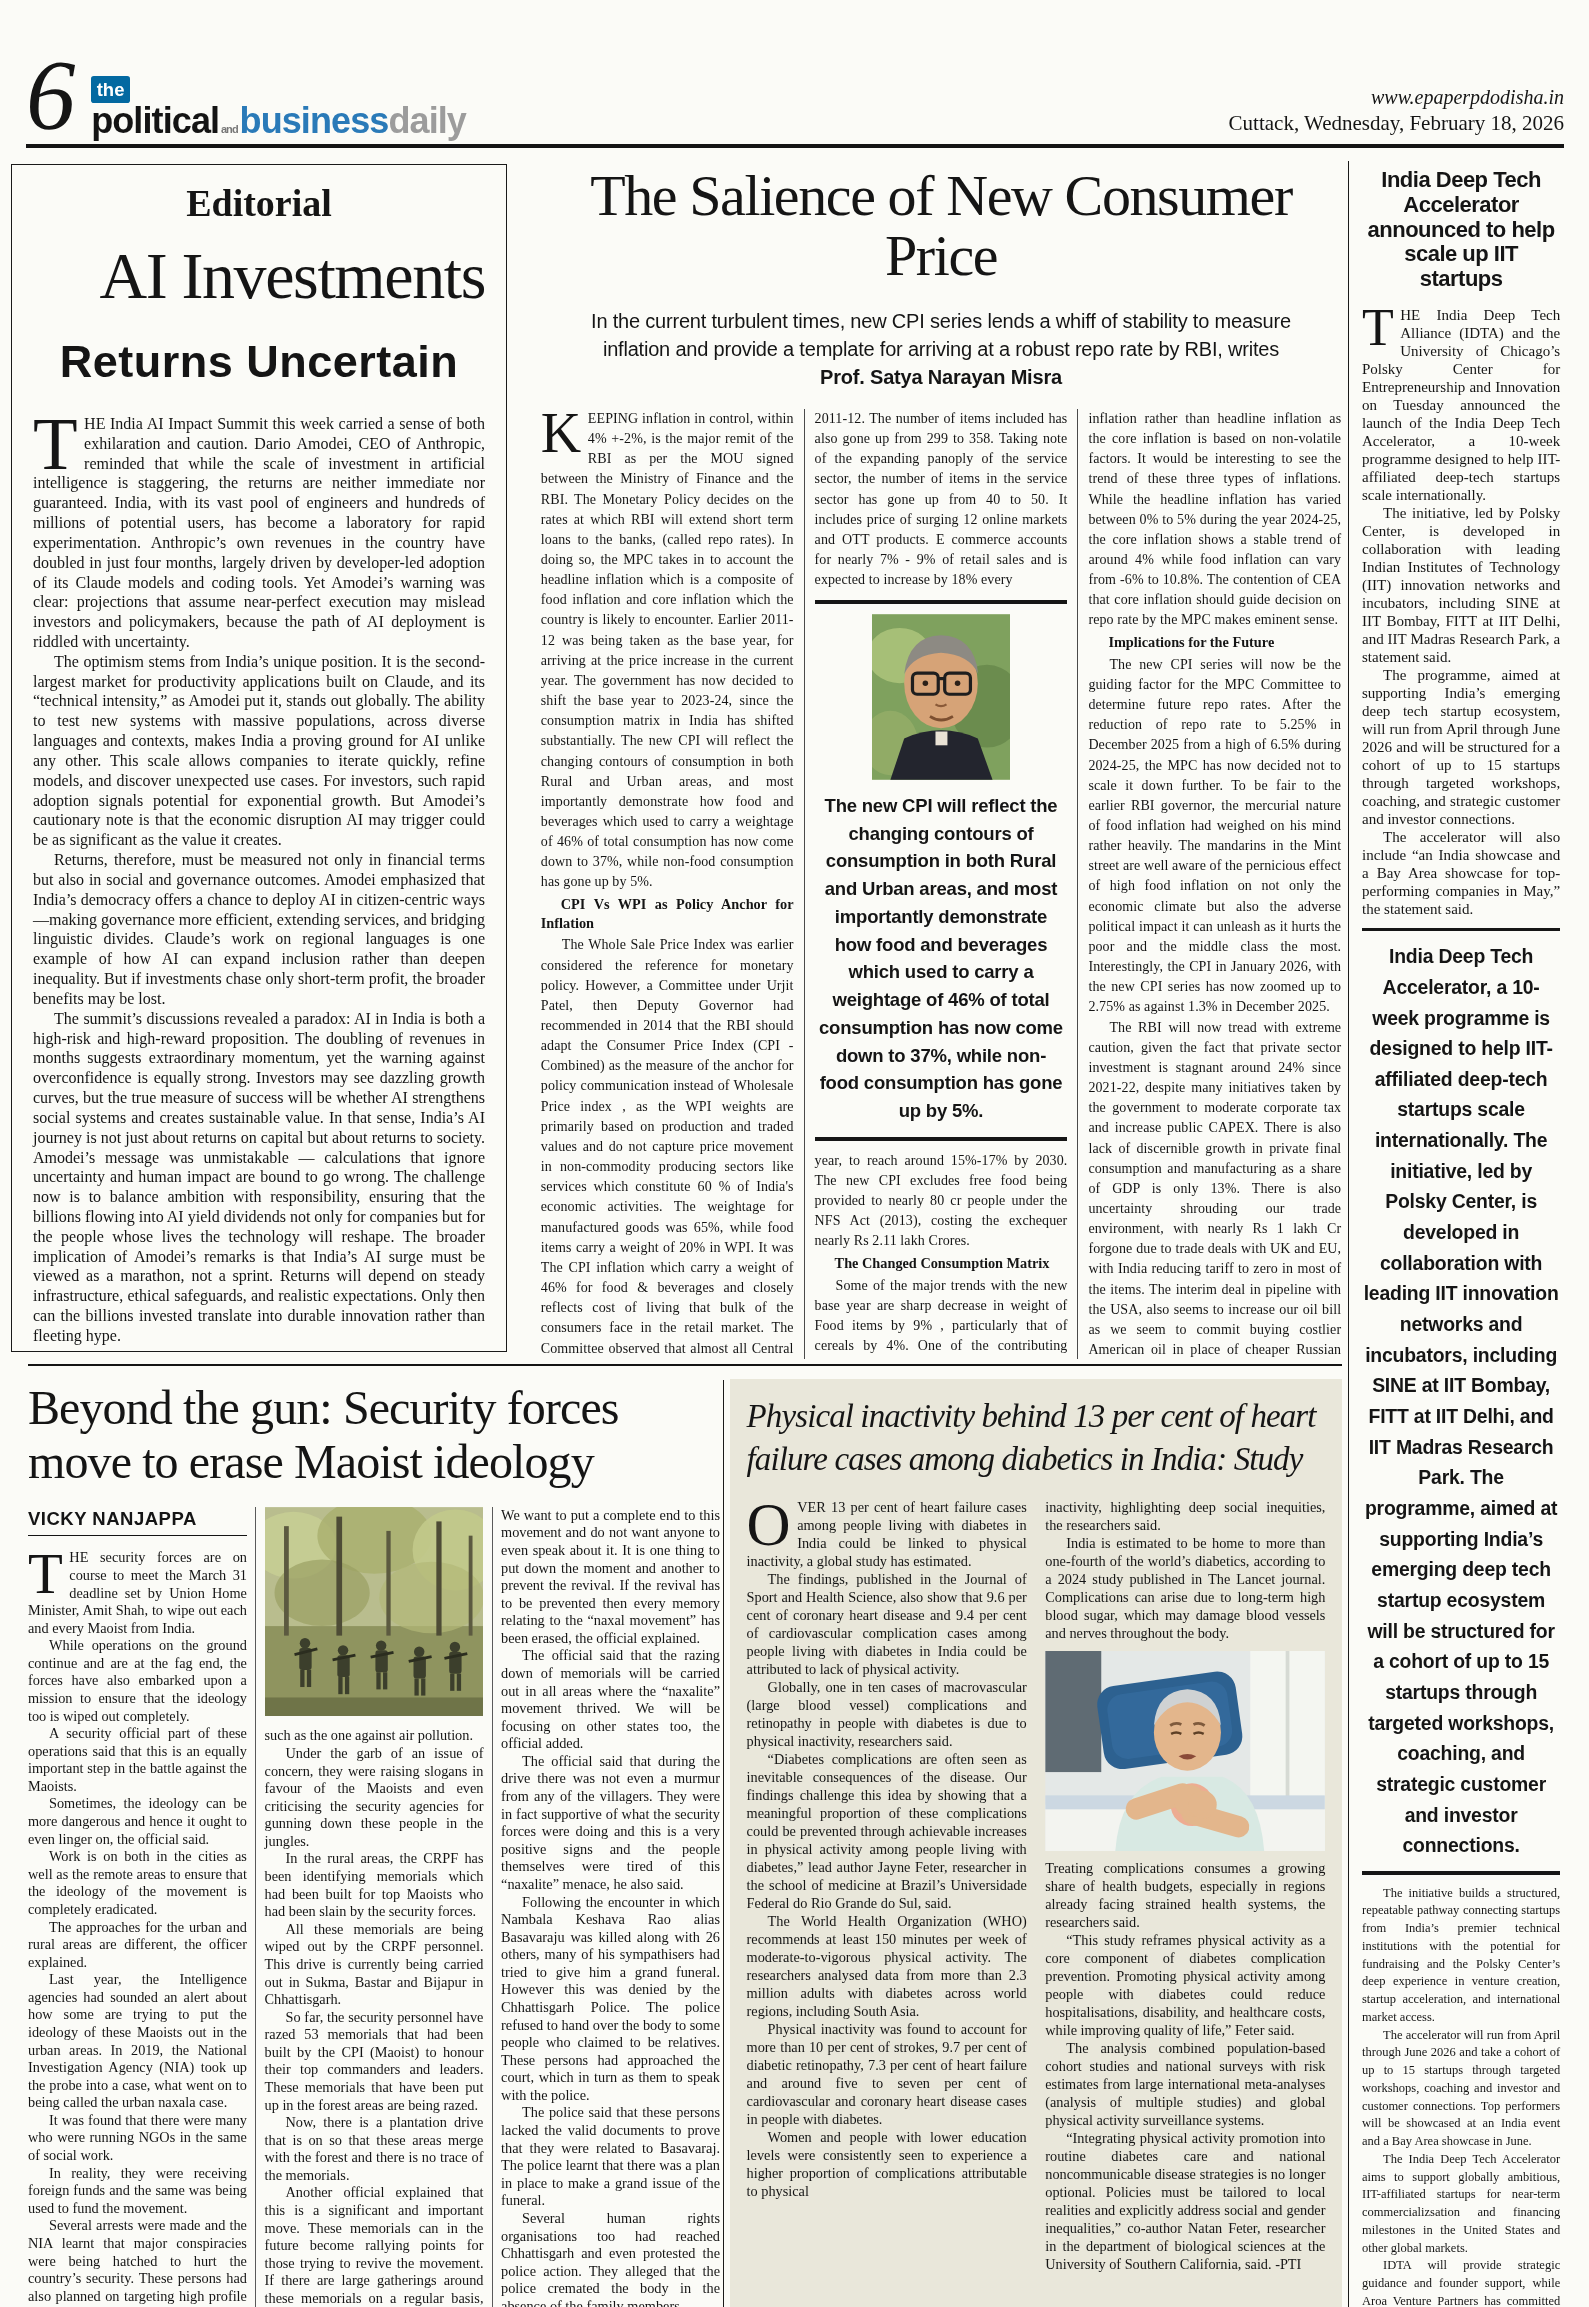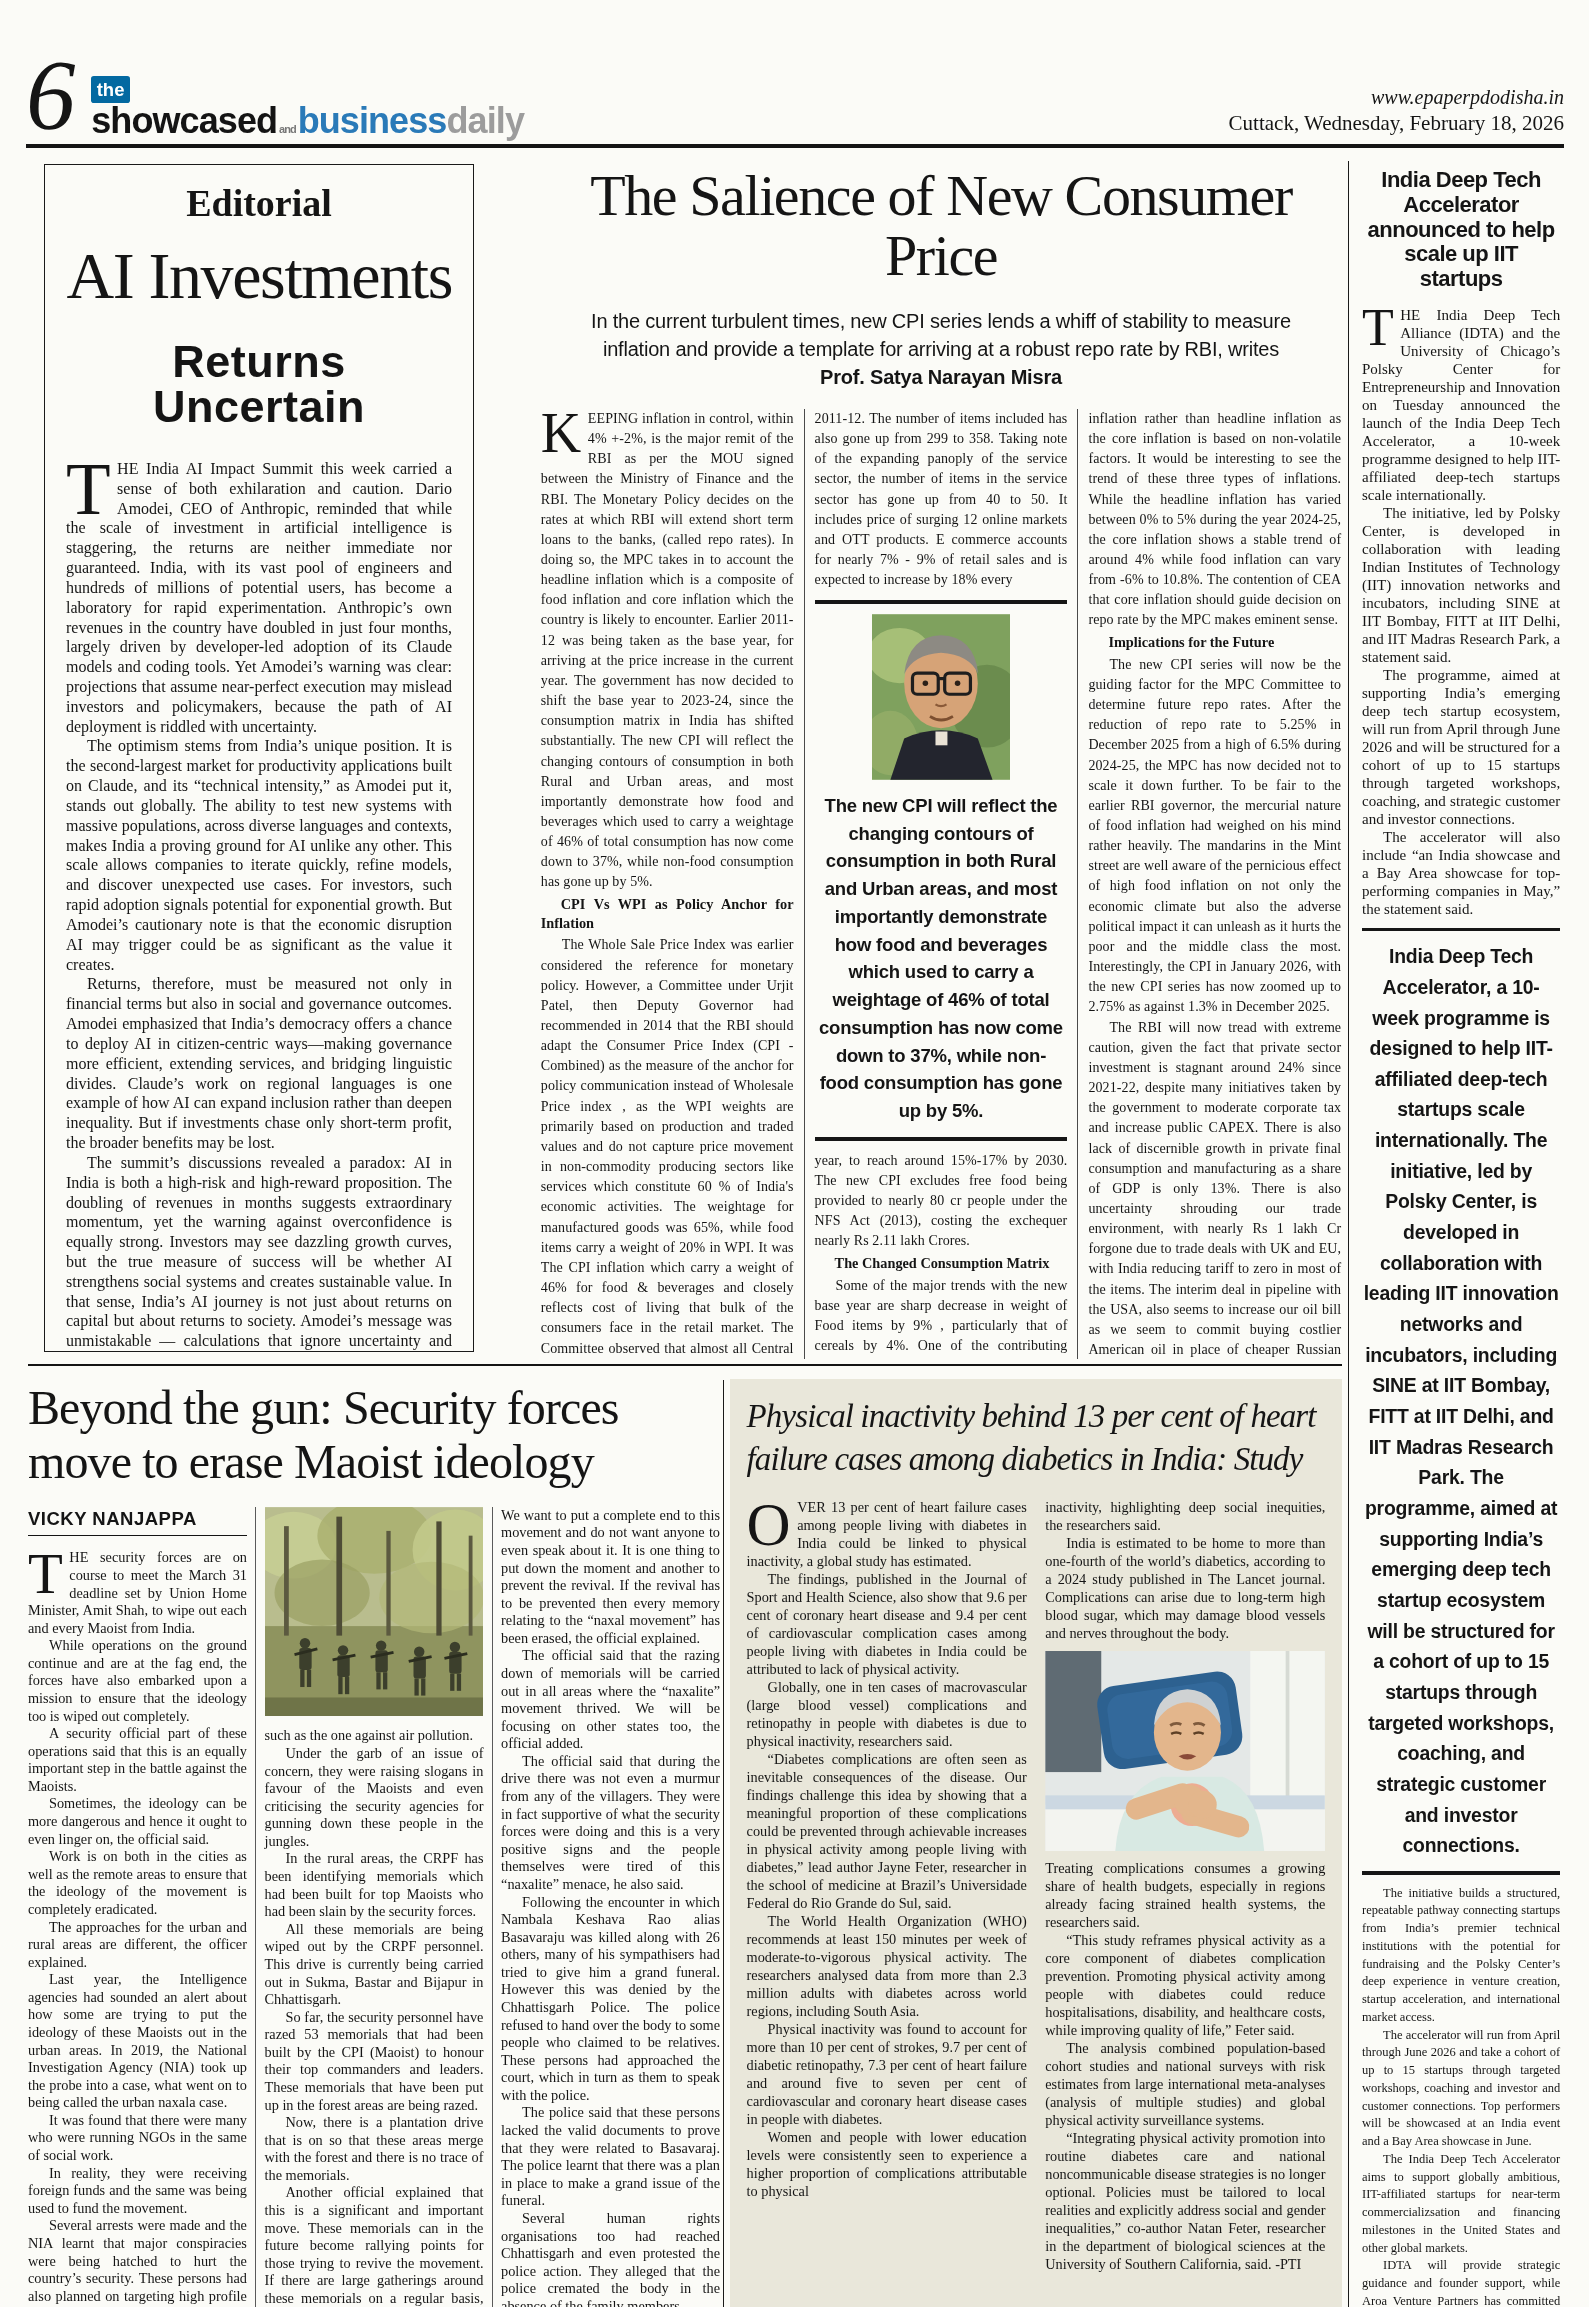--- a/index.html
+++ b/index.html
@@ -33,21 +33,21 @@
   
   .bp{margin:0;text-align:justify;text-indent:21px;}
   .bp.first{text-indent:0;}
   .dc{float:left;font-weight:400;padding:2.8px 6.5px 0 0;}
   .sub{margin:2.8px 0;}
   .rule-heavy{height:3.7px;background:#161616;margin:10px 0;}
   section,aside{box-sizing:border-box;overflow:hidden;}
 
   
   .editorial{
-    position:absolute;left:44px;top:164px;width:430px;height:1188px;
+    position:absolute;left:11px;top:164px;width:496px;height:1188px;
     border:1.4px solid #1a1a1a;padding:15.7px 21px;
   }
   .ed-kicker{font:700 38px/1 "Liberation Serif",serif;text-align:center;margin:3.7px 0 21px;}
   .ed-title{font:400 66px/1 "Liberation Serif",serif;text-align:right;letter-spacing:-1.4px;margin:0 0 29.5px;}
   .ed-sub{font:700 45px/1 "Liberation Sans",sans-serif;text-align:center;letter-spacing:0.5px;margin:0 0 30px;}
   .editorial .bp{font-size:16px;line-height:1.24;}
   .dc-ed{font-size:73px;line-height:.76;}
 
   
   .cpi{position:absolute;left:539px;top:161px;width:804px;height:1198px;}
@@ -108,21 +108,21 @@
 <body>
 
 <div class="page">
 
   <header class="header">
     <div class="mast-left">
       <span class="pgnum">6</span>
       <div class="logo">
         <span class="logo-the">the</span>
         <span class="logo-line">
-          <span class="logo-political">showcased</span>
+          <span class="logo-political">political</span>
           <span class="logo-and">and</span>
           <span class="logo-business">business</span>
           <span class="logo-daily">daily</span>
         </span>
       </div>
     </div>
     <div class="mast-right">
       <div class="website">www.epaperpdodisha.in</div>
       <div class="dateline">Cuttack, Wednesday, February 18, 2026</div>
     </div>

